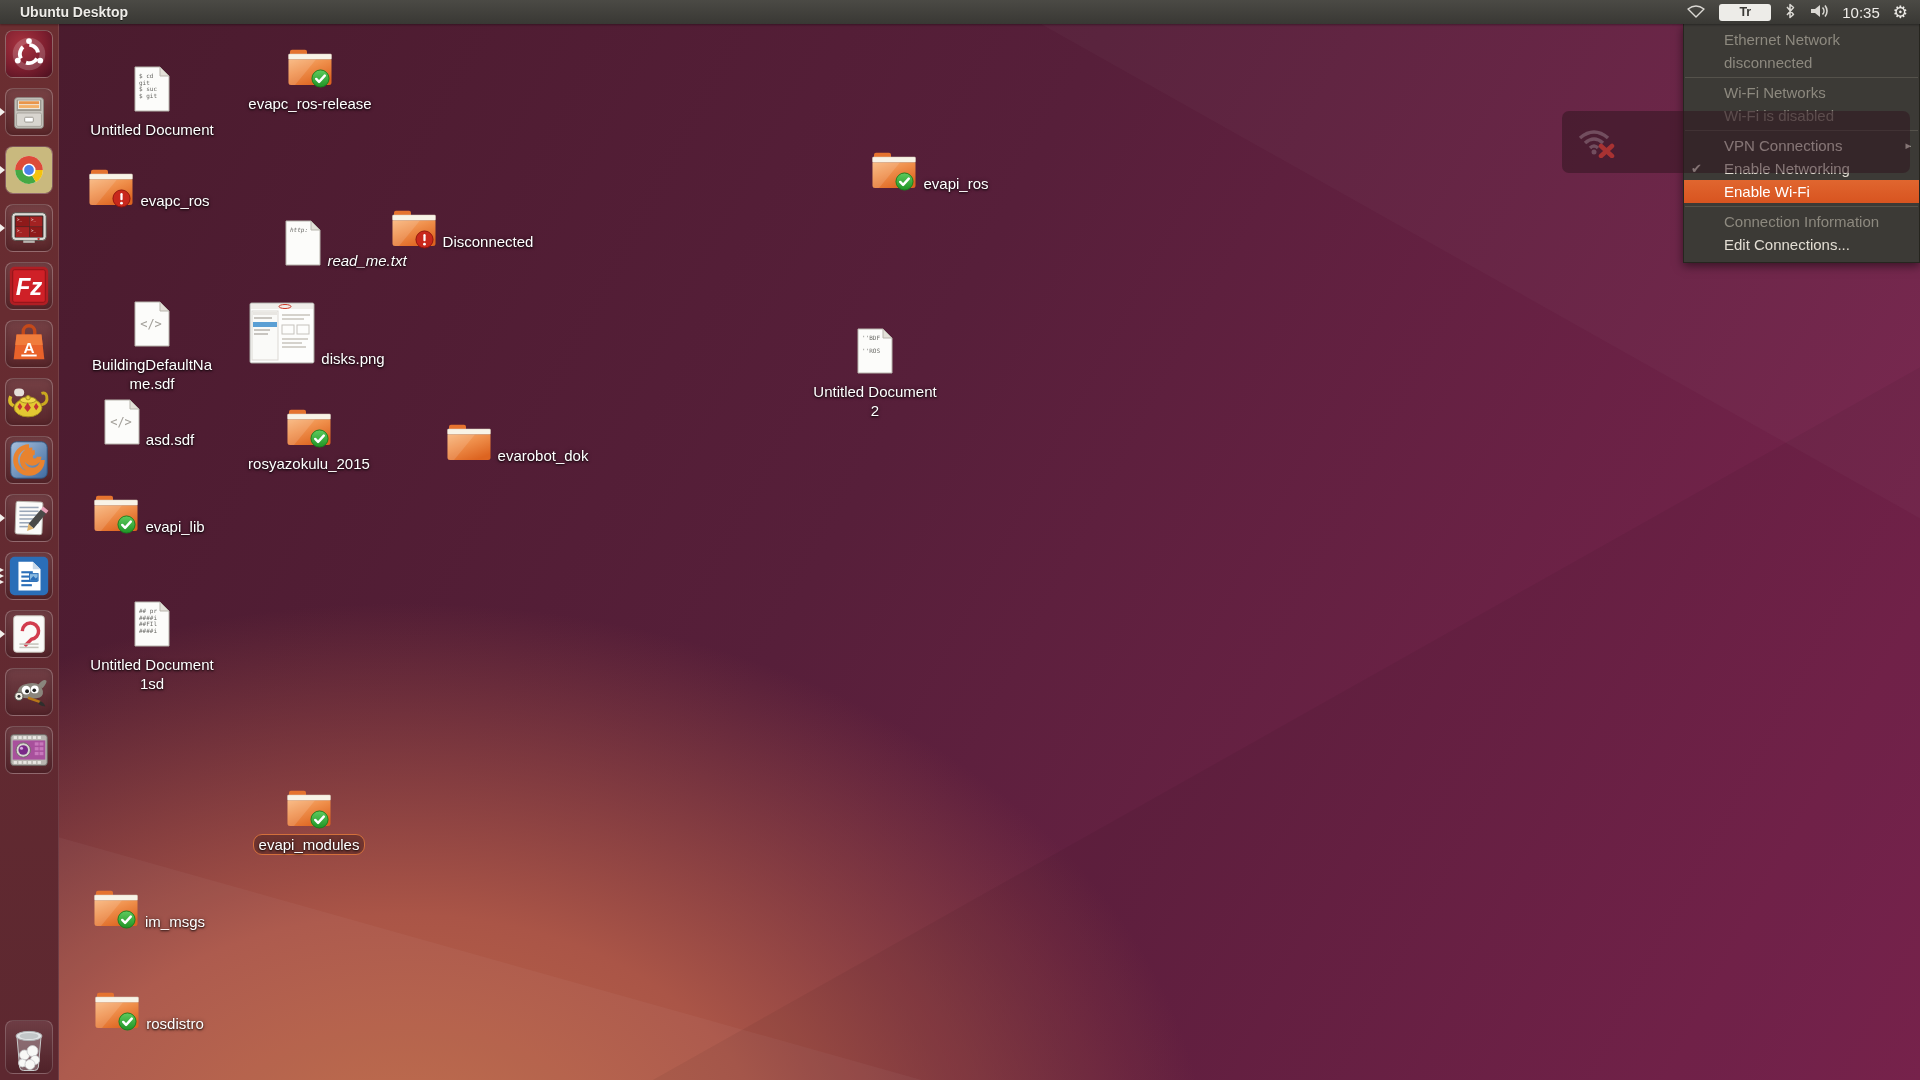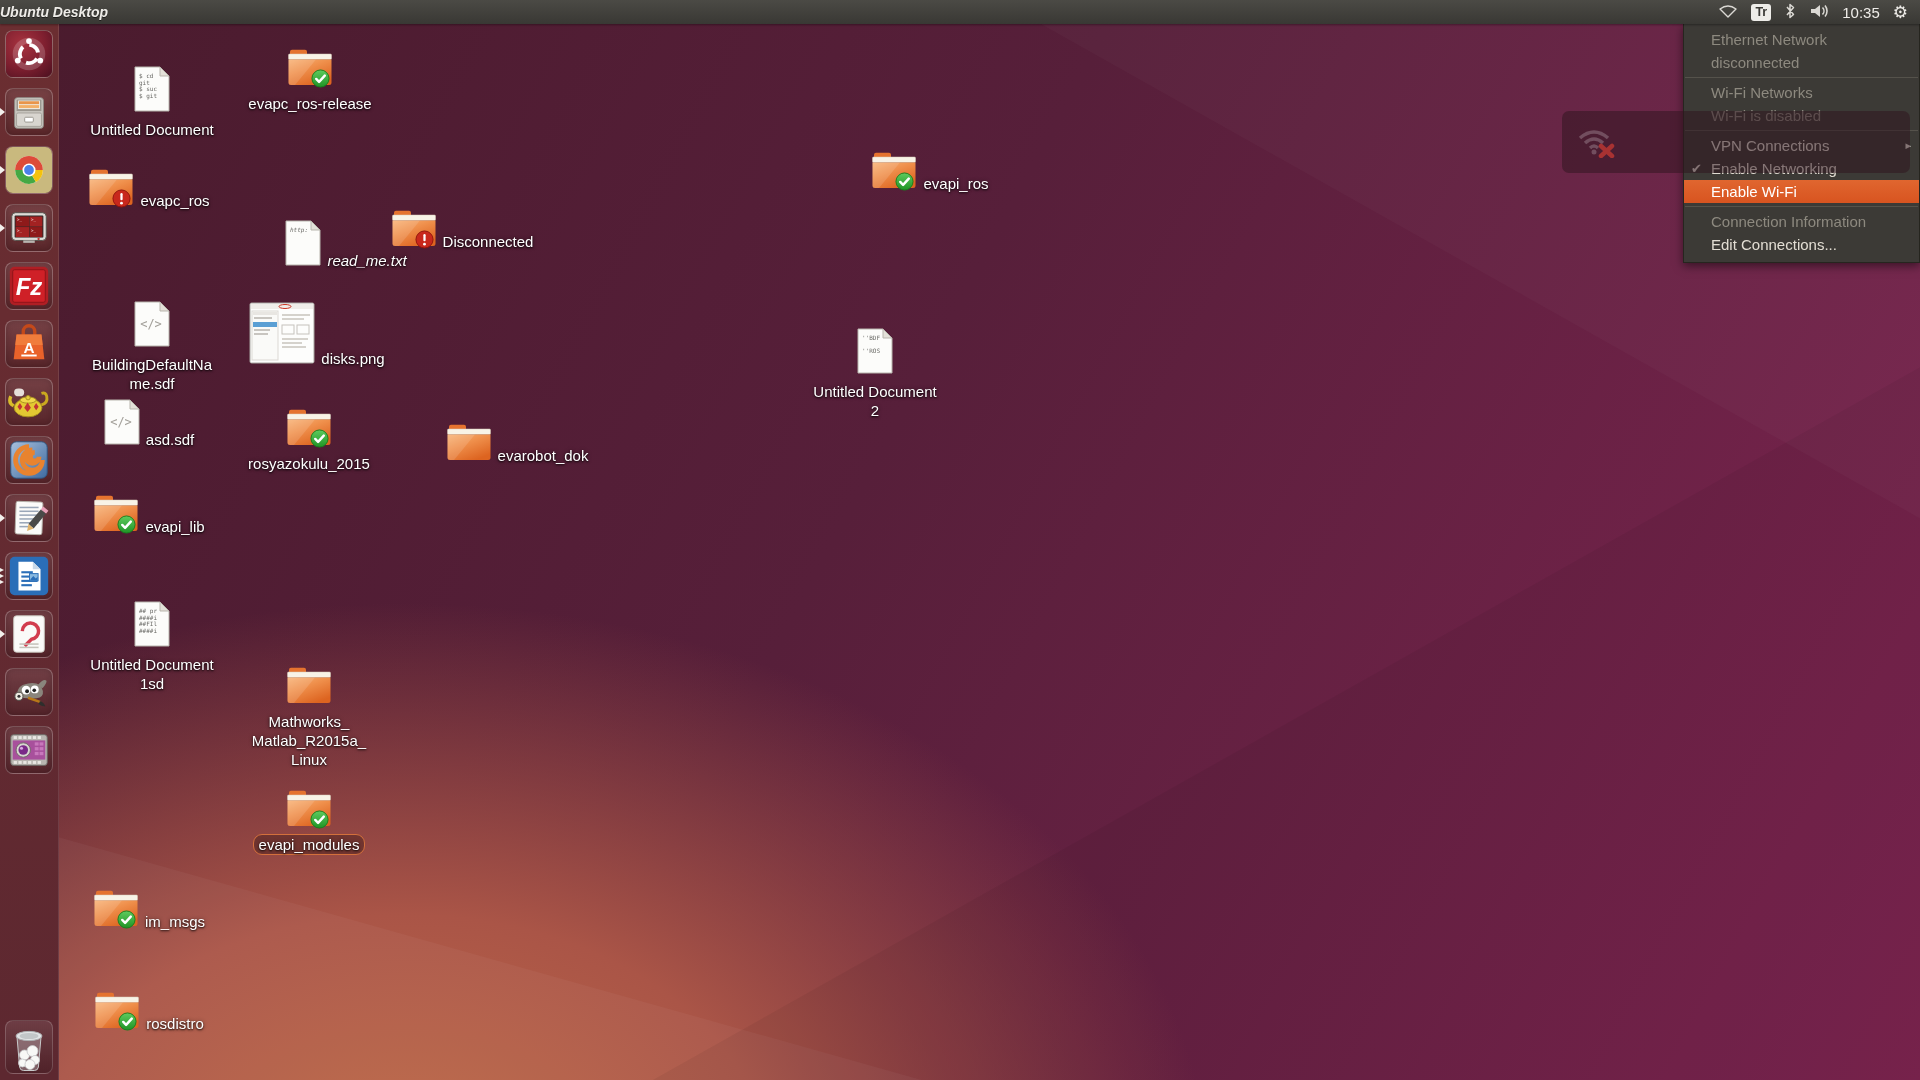--- a/index.html
+++ b/index.html
@@ -15,24 +15,24 @@
     clip-path:polygon(0 76%,48% 100%,0 100%);}
   .facet-b{position:absolute;inset:0;background:rgba(0,0,0,0.05);
     clip-path:polygon(100% 34%,100% 100%,34% 100%);}
   .facet-c{position:absolute;inset:0;background:rgba(255,255,255,0.025);
     clip-path:polygon(52% 0,100% 0,100% 48%);}
 
   
   #top-bar{position:absolute;left:0;top:0;right:0;height:24px;z-index:80;
     background:linear-gradient(#4b4a45,#393834);display:flex;align-items:center;
     color:#eeece8;font-size:14px;box-shadow:0 1px 2px rgba(0,0,0,.35);}
-  #top-bar .title{margin-left:0;font-weight:bold;text-shadow:0 1px 0 rgba(0,0,0,.5);font-style:italic;}
+  #top-bar .title{margin-left:20px;font-weight:bold;text-shadow:0 1px 0 rgba(0,0,0,.5);}
   #tray{margin-left:auto;display:flex;align-items:center;gap:13px;padding-right:12px;}
   .tr-box{background:#edece8;color:#3a3935;border-radius:3px;font-size:12.5px;
-    font-weight:bold;padding:1px 4px;line-height:15px;}
+    font-weight:bold;padding:1px 20px;line-height:15px;}
   .clock{font-size:15px;}
   .gear{font-family:"DejaVu Sans",sans-serif;font-size:17px;line-height:17px;}
 
   
   #launcher{position:absolute;left:0;top:24px;bottom:0;width:58px;z-index:70;
     background:linear-gradient(180deg,#6b2e31 0%,#632a31 55%,#5d2830 100%);
     border-right:1px solid rgba(255,255,255,0.10);}
   .tile{position:absolute;left:5px;width:48px;height:48px;border-radius:8px;
     background:linear-gradient(rgba(255,255,255,0.10),rgba(0,0,0,0.14));
     border:1px solid rgba(255,255,255,0.22);box-sizing:border-box;
@@ -58,21 +58,21 @@
   .emblem.lock{right:-4px;bottom:2px;width:20px;height:20px;}
   .dicon-label{margin-top:3px;font-size:15px;line-height:19px;white-space:pre-line;
     display:inline-block;padding:0 5px;border:1px solid transparent;border-radius:9px;
     text-shadow:0 1px 2px rgba(0,0,0,0.9),0 0 4px rgba(0,0,0,0.45);}
   .dicon-label.selected{background:rgba(70,30,26,0.45);border-color:#d3703c;}
 
   
   #network-menu{position:absolute;left:1683px;top:24px;width:237px;z-index:40;
     background:#3c3a36;border:1px solid #26251f;border-top:none;box-sizing:border-box;
     padding:4px 0 6px;box-shadow:0 3px 9px rgba(0,0,0,.5);font-size:15px;}
-  .menu-item{height:23px;line-height:23px;padding-left:27px;color:#e2ddd3;
+  .menu-item{height:23px;line-height:23px;padding-left:40px;color:#e2ddd3;
     position:relative;white-space:nowrap;}
   .menu-item.disabled{color:#8d897f;}
   .menu-item.highlight{background:linear-gradient(#e0662f,#d85420);color:#fff;}
   .menu-item .check{position:absolute;left:7px;font-size:13px;}
   .menu-item .sub{position:absolute;right:8px;font-size:11px;}
   .menu-sep{height:1px;background:#55524b;margin:3px 1px;}
 
   
   #toast{position:absolute;left:1562px;top:111px;width:348px;height:62px;z-index:60;
     background:rgba(48,22,30,0.52);border-radius:7px;display:flex;align-items:center;
@@ -270,35 +270,20 @@
           <path d="M1 1 h25 l9 9 v35 h-34 z" fill="#fcfcfa" stroke="#b8b5ad"></path>
           <path d="M26 1 l9 9 h-9 z" fill="#e3e0d8" stroke="#b8b5ad"></path>
           <g font-family="DejaVu Sans Mono,monospace" font-size="6" fill="#6a6a66">
             <text x="5" y="12">## pr</text>
             <text x="5" y="18.5">####i</text>
             <text x="5" y="25">##FIl</text>
             <text x="5" y="31.5">####i</text>
           </g>
         </svg></span><div class="dicon-label">Untitled Document
 1sd</div></div>
-    <div class="dicon" style="left: 309px; top: 666px;"><span class="art-wrap"><svg width="46" height="38" viewBox="0 0 46 38">
-          <defs>
-            <linearGradient id="fg" x1="0" y1="0" x2=".65" y2="1">
-              <stop offset="0" stop-color="#f8b276"></stop>
-              <stop offset=".45" stop-color="#ef8f4b"></stop>
-              <stop offset="1" stop-color="#dd6420"></stop>
-            </linearGradient>
-          </defs>
-          <path d="M3 7 v-3.2 a2 2 0 0 1 2 -2 h13 a2 2 0 0 1 2 2 v3.2" fill="#e5732f"></path>
-          <rect x="1.5" y="6" width="43" height="5.5" rx="1" fill="#f8f3e7" stroke="#d8cfb8" stroke-width=".5"></rect>
-          <path d="M1.5 11.5 h43 v23 a2.5 2.5 0 0 1 -2.5 2.5 h-38 a2.5 2.5 0 0 1 -2.5 -2.5 z" fill="url(#fg)"></path>
-          <path d="M1.5 11.5 L29 11.5 L8 37 H4 a2.5 2.5 0 0 1 -2.5 -2.5 z" fill="rgba(255,255,255,0.13)"></path>
-        </svg></span><div class="dicon-label">Mathworks_
-Matlab_R2015a_
-Linux</div></div>
     <div class="dicon" style="left: 309px; top: 789px;"><span class="art-wrap"><svg width="46" height="38" viewBox="0 0 46 38">
           <defs>
             <linearGradient id="fg" x1="0" y1="0" x2=".65" y2="1">
               <stop offset="0" stop-color="#f8b276"></stop>
               <stop offset=".45" stop-color="#ef8f4b"></stop>
               <stop offset="1" stop-color="#dd6420"></stop>
             </linearGradient>
           </defs>
           <path d="M3 7 v-3.2 a2 2 0 0 1 2 -2 h13 a2 2 0 0 1 2 2 v3.2" fill="#e5732f"></path>
           <rect x="1.5" y="6" width="43" height="5.5" rx="1" fill="#f8f3e7" stroke="#d8cfb8" stroke-width=".5"></rect>

